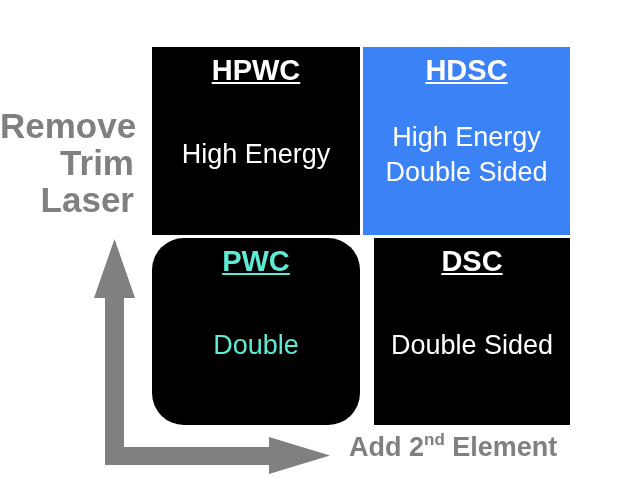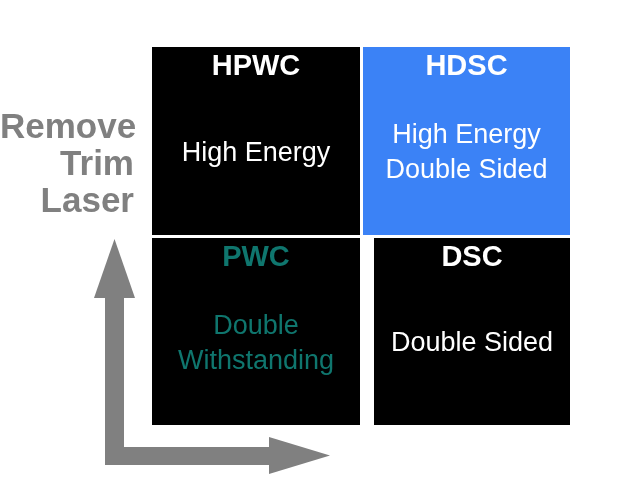--- a/index.html
+++ b/index.html
@@ -29,23 +29,25 @@
     background: #ffffff;
   }
   .cell {
     display: flex;
     flex-direction: column;
     align-items: center;
     color: #ffffff;
     text-align: center;
   }
   .cell-code {
+    padding-top: 5px;
     font-size: 29px;
     font-weight: bold;
     line-height: 36px;
+    text-decoration: underline;
   }
   .cell-body {
     flex: 1;
     display: flex;
     flex-direction: column;
     justify-content: center;
     padding-bottom: 14px;
     font-size: 27px;
     line-height: 35px;
   }
@@ -96,43 +98,45 @@
     <rect x="105" y="447" width="165" height="18" fill="currentColor"></rect>
     <polygon points="269,437 269,474 330,455.5" fill="currentColor"></polygon>
   </svg>
 
   <div class="y-axis-label" style="color: rgb(128, 128, 128);">
     <div>Remove</div>
     <div>Trim</div>
     <div>Laser</div>
   </div>
 
+  <div class="x-axis-label" style="color: rgb(128, 128, 128);">
+    <span>Add 2</span><span class="sup">nd</span><span> Element</span>
+  </div>
 
   <div class="matrix">
 
     <div class="cell" style="background-color: rgb(0, 0, 0); color: rgb(255, 255, 255);">
       <div class="cell-code">HPWC</div>
       <div class="cell-body">
         <div>High Energy</div>
       </div>
     </div>
 
     <div class="cell" style="background-color: #3b82f6; color: rgb(255, 255, 255);">
       <div class="cell-code">HDSC</div>
       <div class="cell-body">
         <div>High Energy</div>
         <div>Double Sided</div>
       </div>
     </div>
 
-    <div class="cell" style="background-color: rgb(0, 0, 0); color: #0f766e;">
+    <div class="cell" style="background-color: rgb(0, 0, 0); color: #5eead4; border-radius: 32px;">
       <div class="cell-code">PWC</div>
       <div class="cell-body">
         <div>Double</div>
-        <div>Withstanding</div>
       </div>
     </div>
 
     <div class="cell" style="background-color: rgb(0, 0, 0); color: rgb(255, 255, 255); margin-left: 11px;">
       <div class="cell-code">DSC</div>
       <div class="cell-body">
         <div>Double Sided</div>
       </div>
     </div>
 

